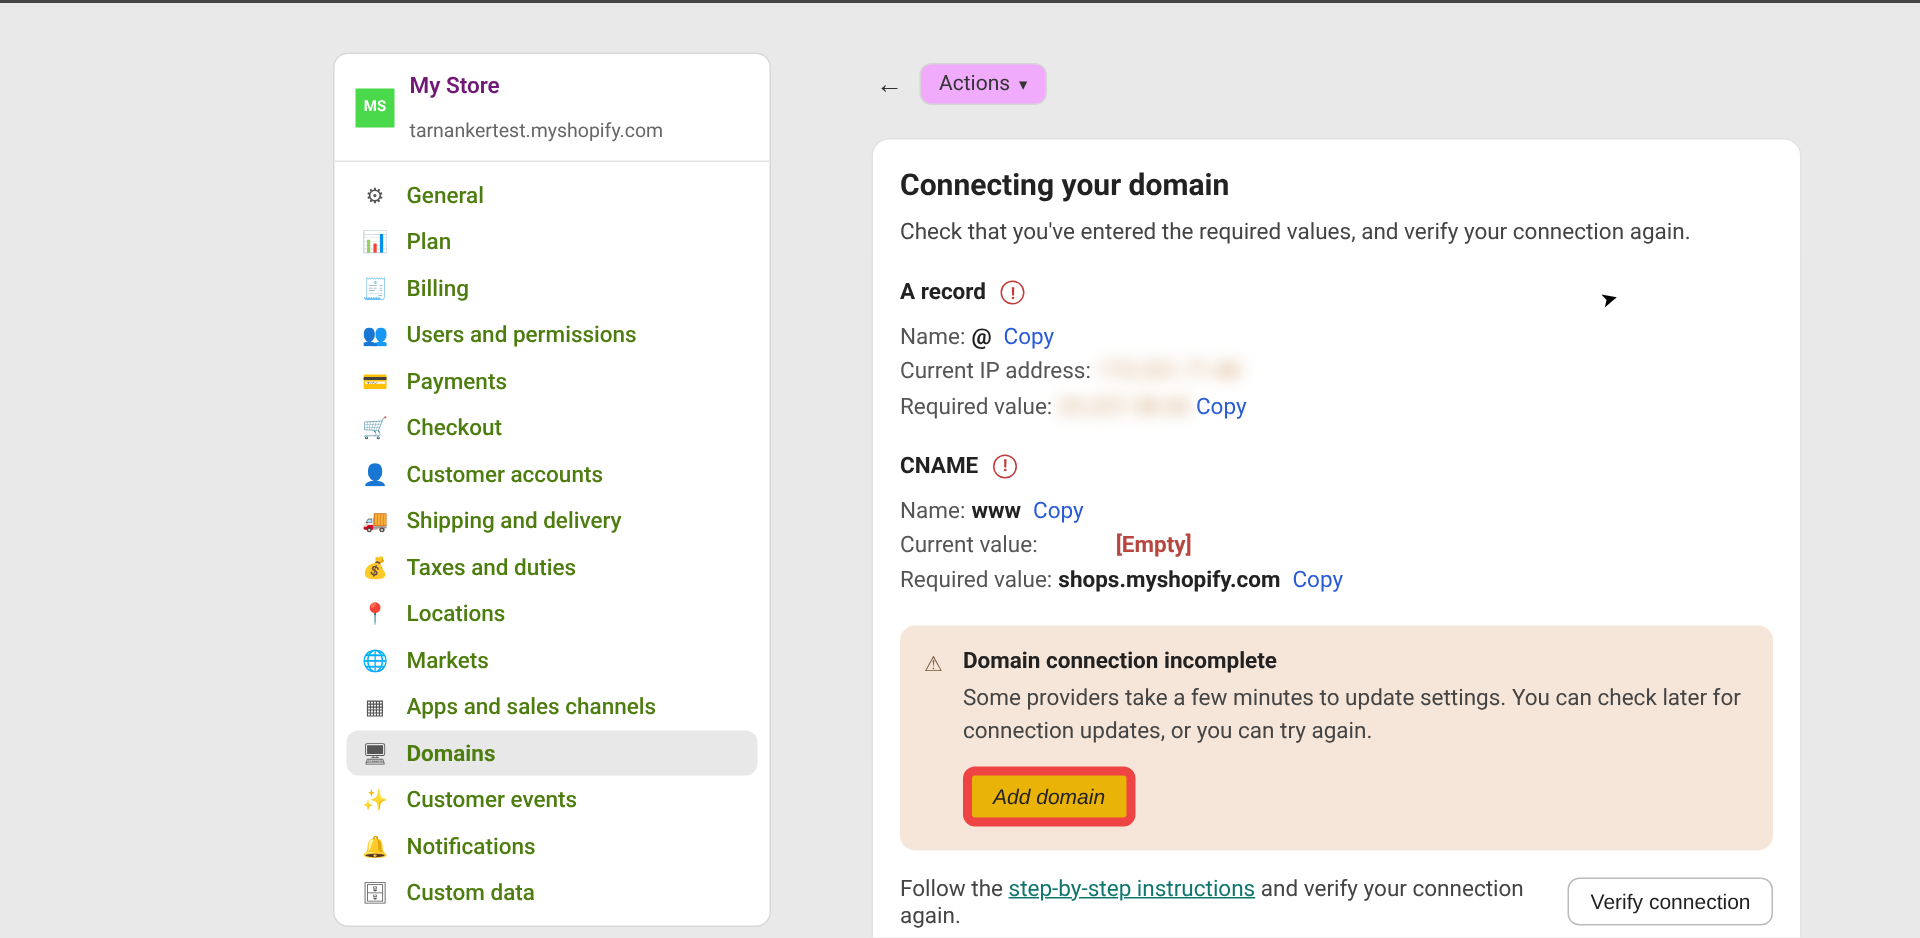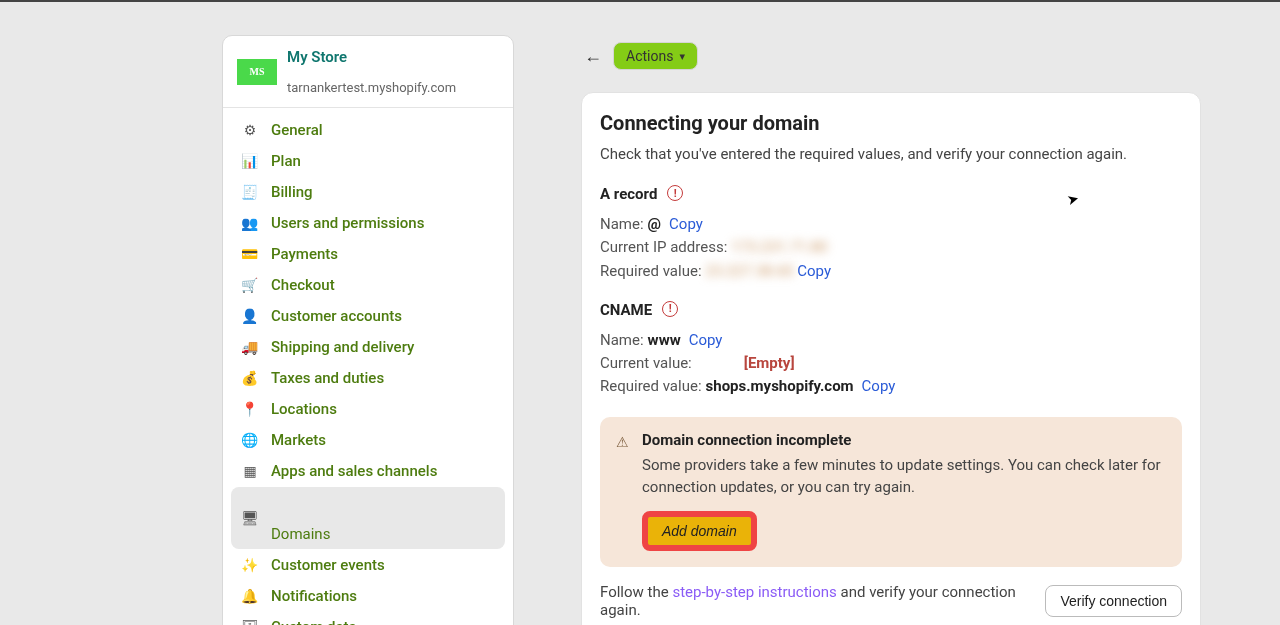--- a/index.html
+++ b/index.html
@@ -22,34 +22,33 @@
   border-radius: 10px;
   overflow: hidden;
 }
 .store-header {
   display: flex;
   align-items: center;
   padding: 12px 14px;
   border-bottom: 1px solid #e4e4e4;
 }
 .store-avatar {
-  width: 40px;
+  width: 26px;
   height: 26px;
   background: #4ad94a;
   border-radius: 0;
   display: flex;
   align-items: center;
   justify-content: center;
   color: #fff;
   font-size: 10px;
   font-weight: 700;
   margin-right: 10px;
-  font-family: Liberation Serif, serif;
-}
-.store-name { font-size: 15px; font-weight: 600; color: #0f766e; }
+}
+.store-name { font-size: 15px; font-weight: 600; color: #701a75; }
 .store-domain { font-size: 13px; color: #666; margin-top: 14px; }
 .nav { padding: 6px 8px; }
 .nav-item {
   display: flex;
   align-items: center;
   padding: 6px 10px;
   border-radius: 8px;
   cursor: pointer;
   margin: 1px 0;
 }
@@ -58,21 +57,21 @@
   width: 18px;
   height: 18px;
   margin-right: 12px;
   display: flex;
   align-items: center;
   justify-content: center;
   color: #555;
   font-size: 14px;
 }
 .nav-label { font-size: 15px; color: #4d7c0f; font-weight: 500; }
-.nav-item.active .nav-label { font-weight: 400; margin-top: 32px; }
+.nav-item.active .nav-label { font-weight: 700; }
 
 .main {
   position: absolute;
   left: 581px;
   top: 40px;
   width: 620px;
 }
 .page-header {
   display: flex;
   align-items: center;
@@ -81,21 +80,21 @@
 .back-btn {
   width: 24px; height: 24px;
   display: flex; align-items: center; justify-content: center;
   margin-right: 8px;
   cursor: pointer;
   font-size: 18px;
   color: #333;
 }
 .page-title { font-size: 22px; font-weight: 700; color: #1a1a1a; flex: 1; }
 .actions-btn {
-  background: #84cc16;
+  background: #f0abfc;
   border: 1px solid #d5d5d5;
   border-radius: 8px;
   padding: 5px 12px;
   font-size: 14px;
   display: flex;
   align-items: center;
   cursor: pointer;
   color: #333;
 }
 .actions-btn .chev { margin-left: 6px; font-size: 11px; }
@@ -105,21 +104,21 @@
   border: 1px solid #e2e2e2;
   border-radius: 12px;
   padding: 18px 18px 20px 18px;
 }
 .card-title { font-size: 20px; font-weight: 700; color: #222; margin-bottom: 10px; }
 .card-subtitle { font-size: 15px; font-weight: 700; color: #222; margin-bottom: 8px; }
 .card-text { font-size: 15px; color: #444; margin-bottom: 22px; }
 
 .rec-heading {
   font-size: 15px; font-weight: 700; color: #222;
-  display: flex; align-items: flex-start; margin-bottom: 10px;
+  display: flex; align-items: flex-end; margin-bottom: 10px;
 }
 .err-icon {
   width: 16px; height: 16px; border: 1.5px solid #c43b3b;
   border-radius: 50%; color: #c43b3b; font-size: 11px; font-weight: 700;
   display: inline-flex; align-items: center; justify-content: center;
   margin-left: 10px;
 }
 .rec-block { margin-bottom: 18px; font-size: 15px; color: #555; line-height: 1.55; }
 .rec-line { display: flex; flex-wrap: wrap; align-items: center; }
 .lbl { color: #555; }
@@ -145,21 +144,21 @@
   background: #eab308; border: 6px solid #ef4444; border-radius: 8px;
   padding: 6px 14px; font-size: 14px; cursor: pointer; margin-left: 26px;
   color: #222;
   font-style: italic;
 }
 
 .footer-row {
   display: flex; align-items: center; margin-top: 16px;
 }
 .footer-text { font-size: 15px; color: #444; flex: 1; }
-.inline-link { color: #8b5cf6; cursor: pointer; }
+.inline-link { color: #0f766e; text-decoration: underline; cursor: pointer; }
 .verify-btn {
   background: #fff; border: 1px solid #bbb; border-radius: 8px;
   padding: 7px 14px; font-size: 14px; cursor: pointer; color: #222;
 }
 .cursor {
   position: absolute;
   left: 1067px; top: 189px;
   font-size: 14px; color: #000;
   transform: rotate(-15deg);
 }

